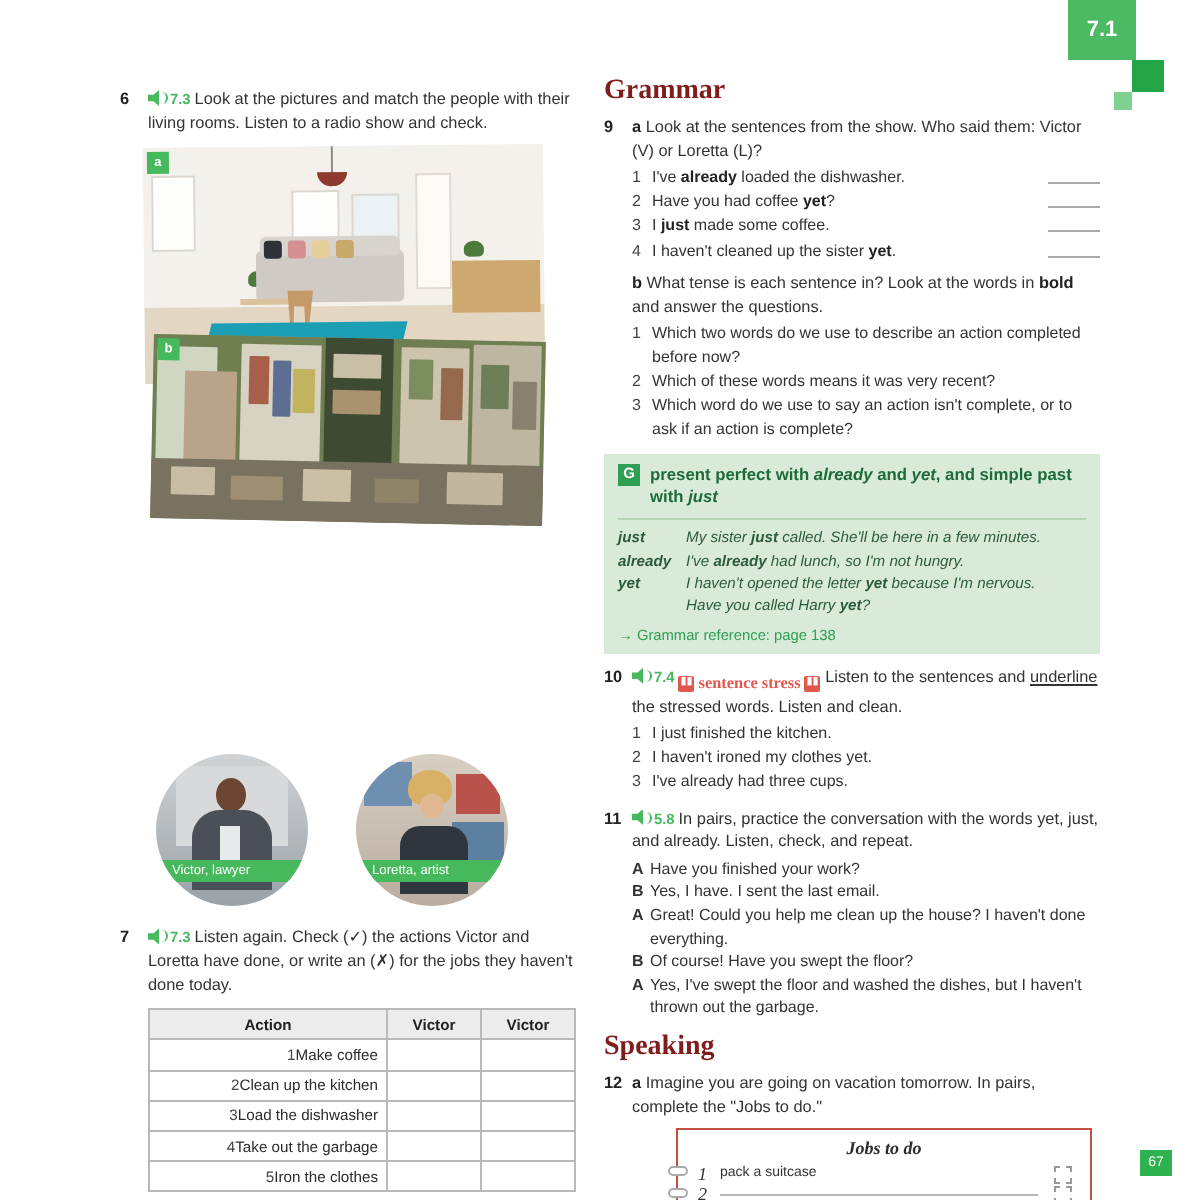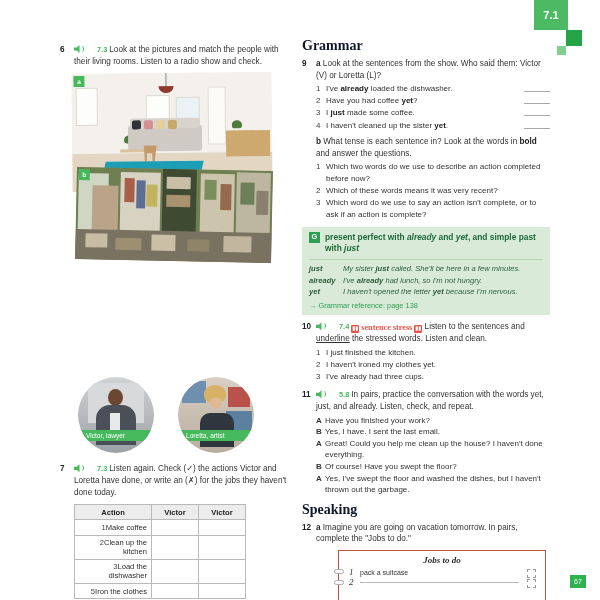--- a/index.html
+++ b/index.html
@@ -26,21 +26,21 @@
   .ex{display:flex;margin-bottom:6px;}
   .ex-num{width:14px;flex:0 0 14px;font-size:8.2px;font-weight:bold;color:#222;line-height:1.42;}
   .ex-body{flex:1;font-size:8.2px;line-height:1.42;color:#333;}
   .ex-body b{font-weight:bold;color:#222;}
   .sub-letter{font-weight:bold;color:#222;}
 
   .audio-ico{display:inline-block;vertical-align:-1px;width:10px;height:8px;position:relative;margin-right:1px;}
   .audio-ico .spk{position:absolute;left:0;top:0;width:10px;height:8px;background:#46b95c;
     clip-path:polygon(0% 30%,28% 30%,55% 0%,55% 100%,28% 70%,0% 70%);}
   .audio-ico .wv{position:absolute;right:0;top:1px;width:4px;height:6px;border-right:1.4px solid #46b95c;border-radius:0 60% 60% 0/0 50% 50% 0;}
-  .track{color:#46b95c;font-weight:bold;font-size:7.4px;margin-right:2px;padding-left:12px;}
+  .track{color:#46b95c;font-weight:bold;font-size:7.4px;margin-right:2px;}
 
   .olist{list-style:none;margin:2px 0 0 0;padding:0;}
   .olist li{display:flex;font-size:8px;line-height:1.45;margin-bottom:0.5px;}
   .olist li .n{width:10px;flex:0 0 10px;color:#444;}
   .olist li .t{flex:1;}
 
   
   .photos{position:relative;width:206px;height:300px;margin:6px 0 0 12px;}
   .ph{position:absolute;overflow:hidden;}
   .ph-a{left:0;top:0;width:200px;height:118px;transform:rotate(-0.6deg);
@@ -79,45 +79,45 @@
   .pt-l{left:106px;top:0;background:linear-gradient(#d7cfc2,#b9ada0);}
   .pt-label{position:absolute;left:0;bottom:12px;width:100%;background:#46b95c;color:#fff;
     font-size:6.6px;padding:2px 0 2px 8px;box-sizing:border-box;}
   .sil{position:absolute;}
   .suit{left:18px;bottom:8px;width:40px;height:40px;background:#4a4f58;border-radius:14px 14px 0 0;}
   .head{width:15px;height:17px;border-radius:50%;background:#6b4733;}
   .dress{left:22px;bottom:6px;width:34px;height:34px;background:#30363e;border-radius:10px 10px 0 0;}
   .hair{width:22px;height:18px;border-radius:50% 50% 40% 40%;background:#d8b166;}
 
   
-  table.jobs{border-collapse:collapse;width:172px;margin:4px 0 0 14px;font-size:7.6px;}
+  table.jobs{border-collapse:collapse;width:214px;margin:4px 0 0 14px;font-size:7.6px;}
   table.jobs th,table.jobs td{border:0.7px solid #b9b9b9;padding:2.6px 4px;}
   table.jobs th{background:#ececec;text-align:center;font-weight:bold;color:#222;font-size:7.6px;}
   table.jobs td.act{text-align:right;}
   table.jobs td.blank{width:38px;}
   .rownum{display:inline-block;width:9px;color:#444;}
 
   
-  .sec-head{font-family:"Liberation Serif", serif;font-size:14px;font-weight:bold;color:#0f172a;margin:0 0 4px 0;}
+  .sec-head{font-family:"Liberation Serif", serif;font-size:14px;font-weight:bold;color:#7f1d1d;margin:0 0 4px 0;}
 
   
   .gbox{background:#d9ead8;margin:4px 0 6px 0;padding:5px 7px 5px 7px;}
   .gbox-title{display:flex;align-items:flex-start;font-size:8.4px;font-weight:bold;color:#1e6b3a;line-height:1.35;}
   .gchip{flex:0 0 11px;width:11px;height:11px;background:#2e9e52;color:#fff;font-size:7.5px;font-weight:bold;
     display:flex;align-items:center;justify-content:center;margin-right:5px;}
   .gbox-title i{font-style:italic;}
   .grule{height:0.7px;background:#b4d4b2;margin:4px 0 4px 0;}
   .grow{display:flex;font-size:7.6px;line-height:1.5;color:#2d5c3c;}
   .grow .w{flex:0 0 34px;font-weight:bold;font-style:italic;}
   .grow .e{flex:1;font-style:italic;}
   .grow .e b{font-style:italic;font-weight:bold;}
   .gref{font-size:7.4px;color:#2e9e52;margin-top:4px;}
 
   
-  .ss{display:inline-flex;align-items:flex-end;vertical-align:-1px;}
+  .ss{display:inline-flex;align-items:center;vertical-align:-1px;}
   .ss-ico{width:8px;height:8px;background:#e2574c;color:#fff;font-size:5.5px;display:flex;
     align-items:center;justify-content:center;border-radius:1px;}
   .ss-txt{color:#e2574c;font-weight:bold;font-family:"Liberation Serif",serif;font-size:8.2px;margin:0 2px;}
 
   .convo{list-style:none;margin:2px 0 0 0;padding:0;}
   .convo li{display:flex;font-size:8px;line-height:1.45;}
   .convo li .sp{width:9px;flex:0 0 9px;font-weight:bold;}
   .convo li .t{flex:1;}
 
   
@@ -248,20 +248,25 @@
           <td class="act"><span class="rownum">2</span><span>Clean up the kitchen</span></td>
           <td class="blank"></td>
           <td class="blank"></td>
         </tr>
         <tr>
           <td class="act"><span class="rownum">3</span><span>Load the dishwasher</span></td>
           <td class="blank"></td>
           <td class="blank"></td>
         </tr>
         <tr>
+          <td class="act"><span class="rownum">4</span><span>Take out the garbage</span></td>
+          <td class="blank"></td>
+          <td class="blank"></td>
+        </tr>
+        <tr>
           <td class="act"><span class="rownum">5</span><span>Iron the clothes</span></td>
           <td class="blank"></td>
           <td class="blank"></td>
         </tr>
       </tbody>
     </table>
 
   </div>
 
   <div class="col-right">
@@ -328,20 +333,24 @@
         <span class="e"><span>My sister </span><b>just</b><span> called. She'll be here in a few minutes.</span></span>
       </div>
       <div class="grow">
         <span class="w">already</span>
         <span class="e"><span>I've </span><b>already</b><span> had lunch, so I'm not hungry.</span></span>
       </div>
       <div class="grow">
         <span class="w">yet</span>
         <span class="e"><span>I haven't opened the letter </span><b>yet</b><span> because I'm nervous.</span></span>
       </div>
+      <div class="grow">
+        <span class="w"></span>
+        <span class="e"><span>Have you called Harry </span><b>yet</b><span>?</span></span>
+      </div>
       <div class="gref">→ Grammar reference: page 138</div>
     </div>
 
     <div class="ex">
       <div class="ex-num">10</div>
       <div class="ex-body">
         <span class="audio-ico"><span class="spk"></span><span class="wv"></span></span><span class="track">7.4</span><span class="ss">
             <span class="ss-ico">▮▮</span>
             <span class="ss-txt">sentence stress</span>
             <span class="ss-ico">▮▮</span>

